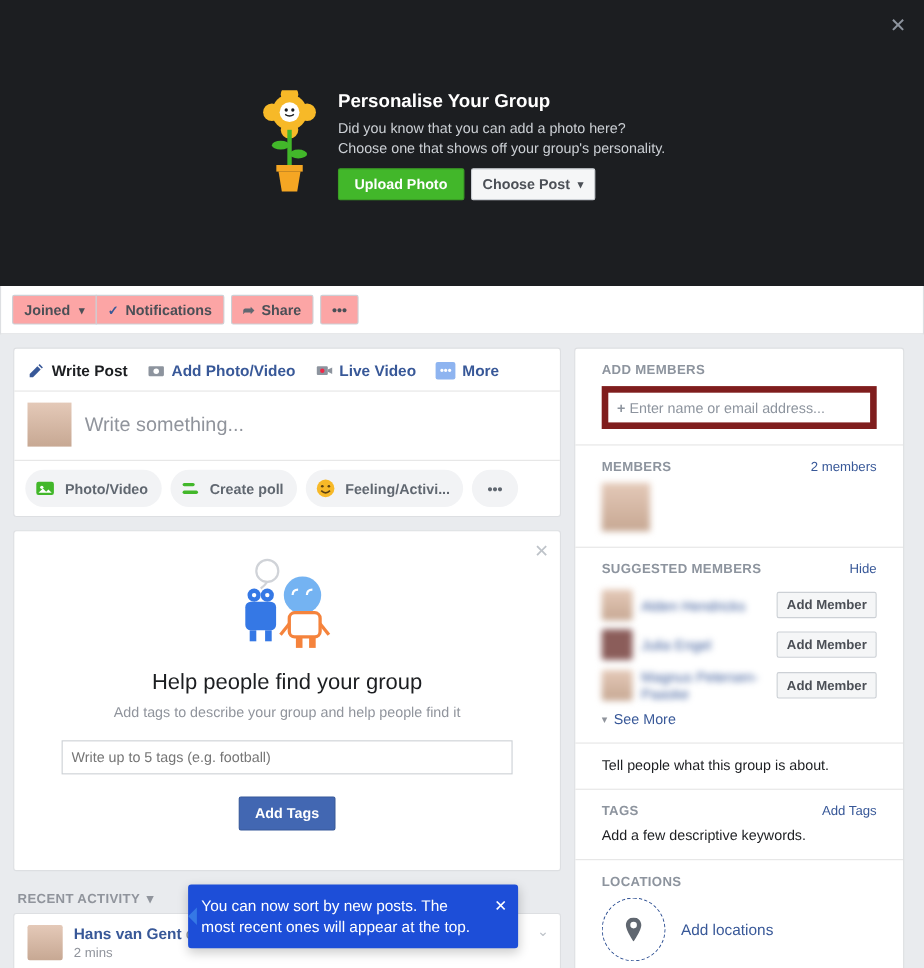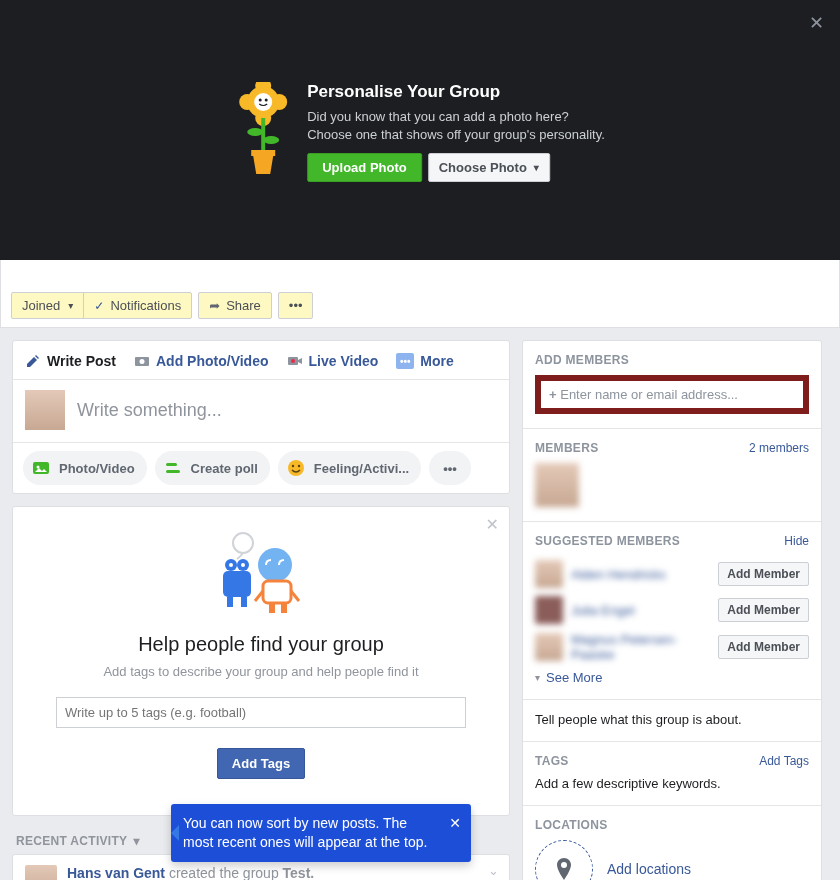--- a/index.html
+++ b/index.html
@@ -45,23 +45,23 @@
     display: inline-flex; align-items: center; gap: 5px;
   }
   .caret-down::after { content: "▾"; font-size: 10px; margin-left: 2px; }
 
   
   .action-bar {
     background: #fff; border: 1px solid #dddfe2; border-top: none;
     padding: 8px 10px; display: flex; gap: 6px; align-items: center;
   }
   .action-btn {
-    background: #fef9c3; color: #4b4f56; border: 1px solid #ccd0d5;
-    padding: 5px 10px; border-radius: 2px; font-weight: 400; font-size: 13px;
-    display: inline-flex; align-items: center; gap: 6px; cursor: pointer; margin-top: 24px;
+    background: #fca5a5; color: #4b4f56; border: 1px solid #ccd0d5;
+    padding: 5px 10px; border-radius: 2px; font-weight: 700; font-size: 13px;
+    display: inline-flex; align-items: center; gap: 6px; cursor: pointer;
   }
   .action-joined { display: flex; }
   .action-joined .action-btn:first-child { border-top-right-radius: 0; border-bottom-right-radius: 0; margin-right: -1px; }
   .action-joined .action-btn:last-child { border-top-left-radius: 0; border-bottom-left-radius: 0; }
   .blue-check { color: #385898; font-size: 12px; }
   .share-icon { color:#606770; }
   .dots-btn { padding: 5px 10px; }
 
   
   .body-grid {
@@ -118,21 +118,21 @@
   .recent-hdr { color:#90949c; font-weight:600; font-size:12px; letter-spacing:.3px;
     padding: 6px 4px 6px; display:flex; align-items:center; gap:6px; }
   .activity-card { padding: 10px 12px; position: relative; }
   .activity-row { display:flex; gap:10px; align-items:flex-start; }
   .activity-name { color:#385898; font-weight:600; font-size:14px; }
   .activity-rest { color:#90949c; font-size:14px; }
   .activity-time { color:#90949c; font-size:12px; margin-top:2px; }
   .chevron-mini { position:absolute; top:8px; right:10px; color:#bec3c9; }
 
   
-  .right-col .section { padding: 12px 12px 14px; border-bottom: 1px solid #e5e5e5; }
+  .right-col .section { padding: 12px 24px 14px; border-bottom: 1px solid #e5e5e5; }
   .right-col .section:last-child { border-bottom:none; }
   .section-hdr { color:#8d949e; font-weight:600; font-size:12px; letter-spacing:.3px;
     display:flex; justify-content:space-between; align-items:center; margin-bottom:8px; }
   .section-hdr .link { color:#385898; font-weight:normal; font-size:12px; letter-spacing:0; cursor:pointer; }
   .addm-input {
     width:100%; border:6px solid #7f1d1d; padding:6px 8px; font-size:13px; color:#8d949e;
     text-align:left; background:#fff;
   }
   .addm-input::before { content:"+ "; font-weight: bold; }
   .member-thumbs { display:flex; gap:6px; }
@@ -197,21 +197,21 @@
       </svg>
     </div>
     <div>
       <div class="banner-title">Personalise Your Group</div>
       <div class="banner-sub">
         <span>Did you know that you can add a photo here?</span><br>
         <span>Choose one that shows off your group's personality.</span>
       </div>
       <div class="banner-btns">
         <button class="btn-green">Upload Photo</button>
-        <button class="btn-gray caret-down">Choose Photo</button>
+        <button class="btn-gray caret-down">Choose Post</button>
       </div>
     </div>
   </div>
 </div>
 
 <div class="action-bar">
   <div class="action-joined">
     <button class="action-btn caret-down">Joined</button>
     <button class="action-btn">
       <span class="blue-check">✓</span>

